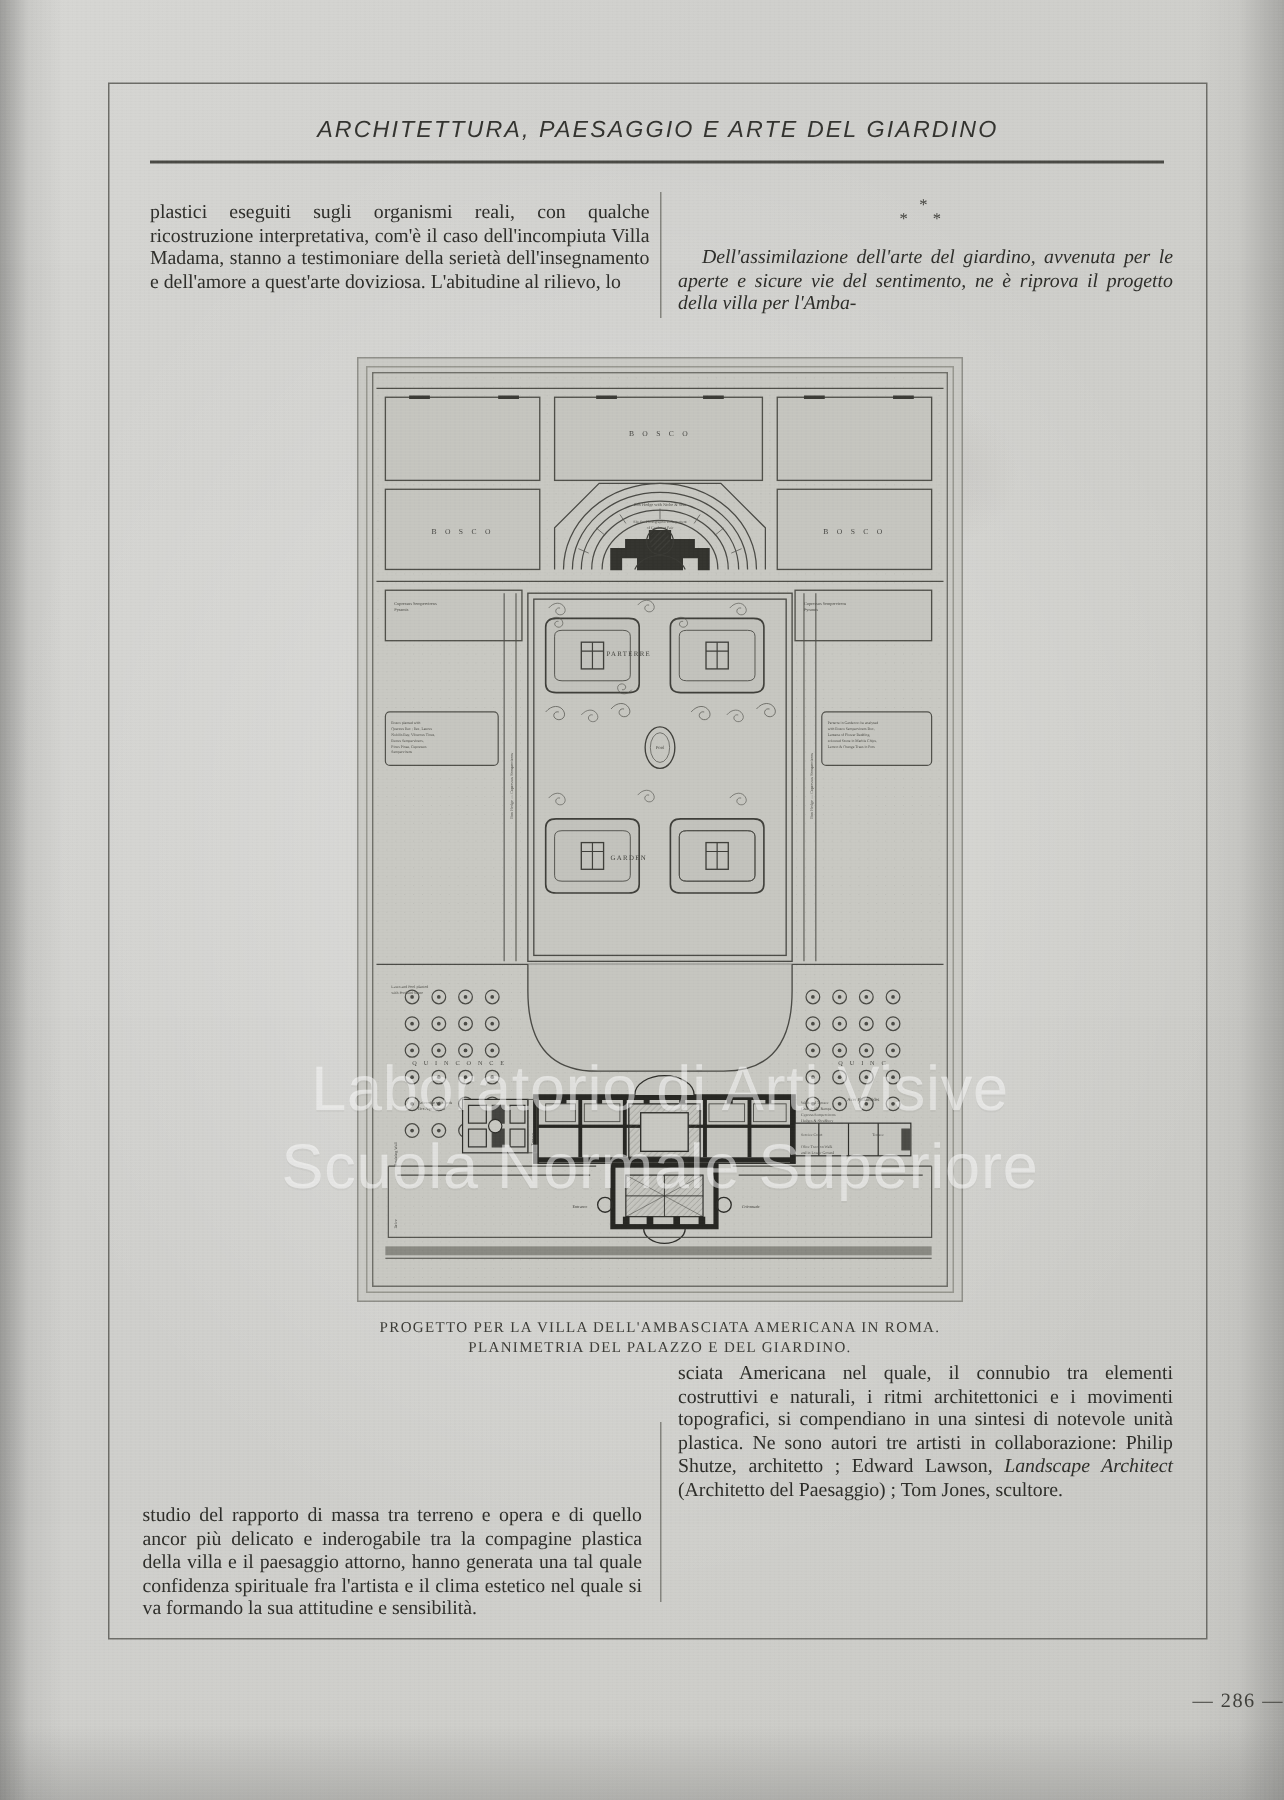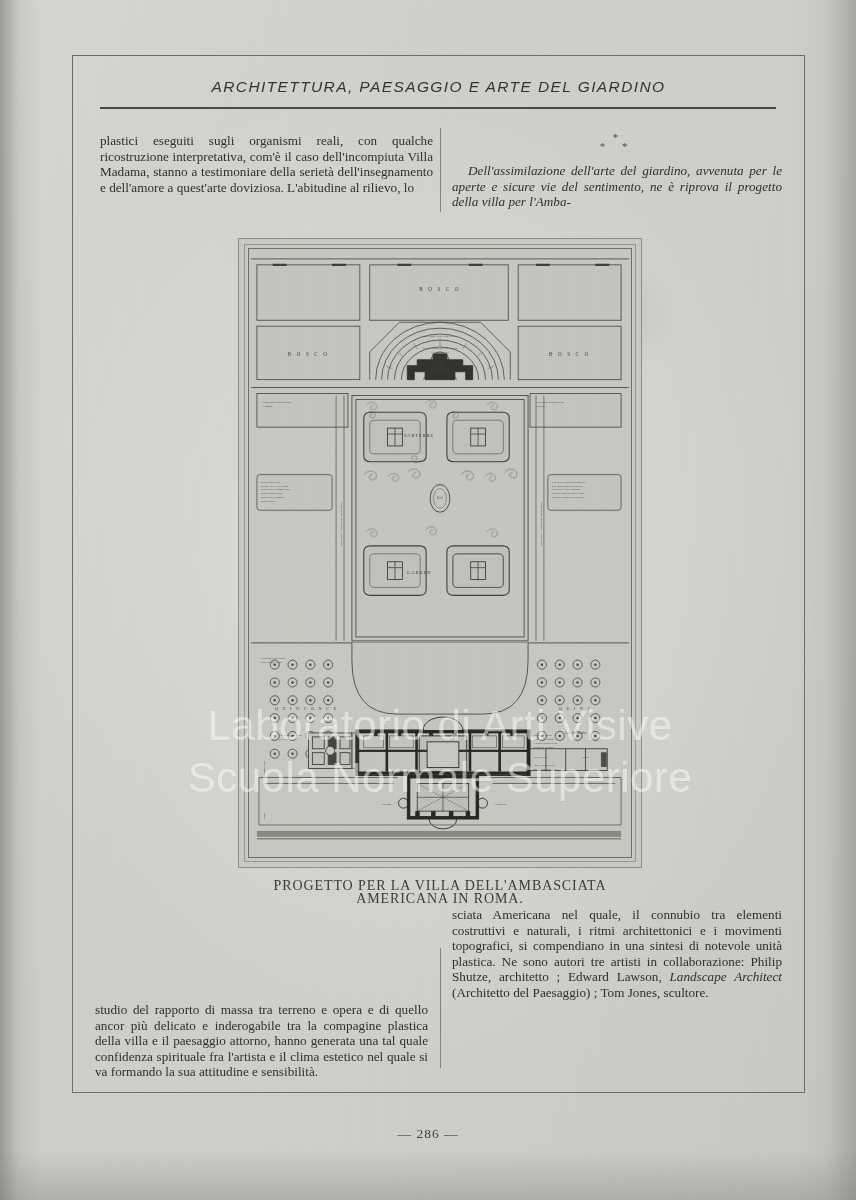--- a/index.html
+++ b/index.html
@@ -106,30 +106,30 @@
     border:1px solid #6f6f69;
     box-sizing:border-box;
     background:#c9c9c3;
   }
   .plan{position:absolute;inset:0;}
 
   .caption{
     position:absolute;left:238px;top:880px;width:404px;
     text-align:center;
     color:#3c3c37;
-    font-size:14px;
+    font-size:10px;
     letter-spacing:0.9px;
     line-height:12.5px;
     font-family:"Liberation Serif", serif;
   }
   .caption span{display:block;}
 
   .folio{
     position:absolute;left:0;top:1126px;width:856px;
-    text-align:center;
+    text-align:right;
     color:#3f3f3a;
     font-size:13.5px;
     letter-spacing:1px;
   }
 
   
   .watermark{
     position:absolute;
     left:100px;top:700px;width:680px;
     text-align:center;
@@ -539,20 +539,21 @@
   </div>
 </div>
 
 <div class="watermark">
   <span>Laboratorio di Arti Visive</span>
   <span>Scuola Normale Superiore</span>
 </div>
 
 <div class="caption">
   <span>PROGETTO PER LA VILLA DELL'AMBASCIATA AMERICANA IN ROMA.</span>
+  <span>PLANIMETRIA DEL PALAZZO E DEL GIARDINO.</span>
 </div>
 
 <div class="col-rule" style="left:440px;top:948px;height:120px;"></div>
 
 <div class="textcol" style="left:95px;top:1002px;width:333px;">
   <p>studio del rapporto di massa tra terreno e opera e di quello ancor più delicato e inderogabile tra la compagine plastica della villa e il paesaggio attorno, hanno generata una tal quale confidenza spirituale fra l'artista e il clima estetico nel quale si va formando la sua attitudine e sensibilità.</p>
 </div>
 
 <div class="textcol" style="left:452px;top:907px;width:330px;">
   <p><span>sciata Americana nel quale, il connubio tra elementi costruttivi e naturali, i ritmi architettonici e i movimenti topografici, si compendiano in una sintesi di notevole unità plastica. Ne sono autori tre artisti in collaborazione: Philip Shutze, architetto ; Edward Lawson, </span><em>Landscape Architect</em><span> (Architetto del Paesaggio) ; Tom Jones, scultore.</span></p>

